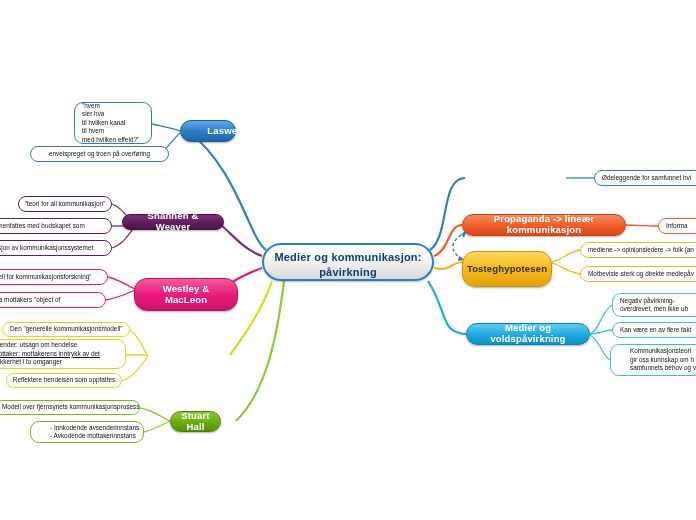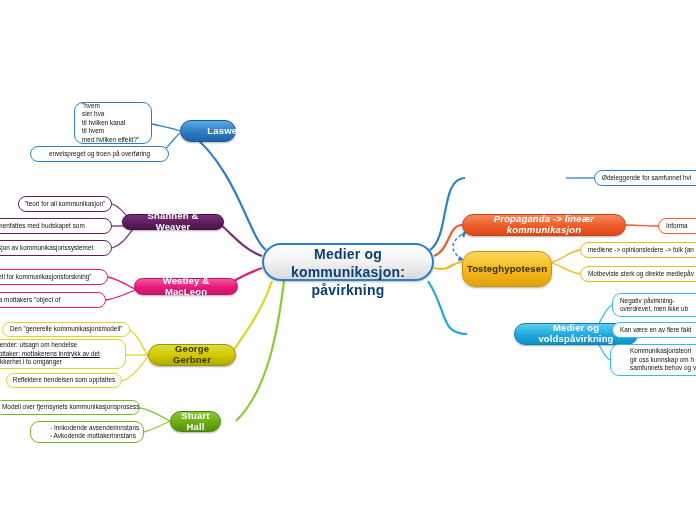--- a/index.html
+++ b/index.html
@@ -11,37 +11,37 @@
   svg.links{position:absolute;left:0;top:0;width:696px;height:520px;}
 
   
   .node{position:absolute;box-sizing:border-box;}
 
   .main-node{
     left:262px;top:243px;width:172px;height:38px;
     border:2px solid #2f7fc6;border-radius:19px;
     background:linear-gradient(#ffffff 0%, #f4f4f4 45%, #d9d9d9 100%);
     box-shadow:0 1px 2px rgba(0,0,0,.28);
-    display:flex;align-items:flex-start;justify-content:center;
-    color:#0b3f73;font-weight:bold;font-size:14px;text-align:center;
+    display:flex;align-items:flex-end;justify-content:center;
+    color:#0b3f73;font-weight:bold;font-size:11px;text-align:center;
     line-height:1.3;letter-spacing:.2px;
   }
 
   .cat{
     border-radius:13px;display:flex;align-items:center;justify-content:center;
     font-weight:bold;font-size:9.5px;color:#ffffff;text-align:center;
     box-shadow:0 1px 2px rgba(0,0,0,.3);letter-spacing:.15px;
     padding:0 6px;line-height:1.15;
   }
   .cat.blue      {background:linear-gradient(#5fa9e8 0%, #2f7fc6 50%, #1f64a8 100%);border:1px solid #1a5a97;}
   .cat.purple    {background:linear-gradient(#7b2f77 0%, #5f1f5d 55%, #4b1349 100%);border:1px solid #43113f;}
   .cat.pink      {background:linear-gradient(#f45a9a 0%, #e8197a 55%, #c9156a 100%);border:1px solid #b31360;}
   .cat.olive     {background:linear-gradient(#e0dc3e 0%, #cfc800 55%, #b0aa00 100%);border:1px solid #9a9400;color:#3a3600;}
   .cat.green     {background:linear-gradient(#8fc93a 0%, #6aac10 55%, #55900a 100%);border:1px solid #4a8008;}
-  .cat.cyan      {background:linear-gradient(#63cbef 0%, #1fa8dd 55%, #1290c4 100%);border:1px solid #0f7fae;margin-left:48px;}
+  .cat.cyan      {background:linear-gradient(#63cbef 0%, #1fa8dd 55%, #1290c4 100%);border:1px solid #0f7fae;}
   .cat.orange    {background:linear-gradient(#f58a5c 0%, #ee5b28 55%, #d94a1b 100%);border:1px solid #c54317;}
   .cat.amber     {background:linear-gradient(#fbd95c 0%, #f4b61a 55%, #e0a30d 100%);border:1px solid #cc9209;color:#3a2c00;}
 
   .leaf{
     background:#ffffff;border-radius:9px;border:1.4px solid #333;
     font-size:6.4px;color:#111;line-height:1.32;
     display:flex;align-items:center;
     padding:3px 7px;box-sizing:border-box;white-space:pre;
   }
   .leaf.center{justify-content:center;text-align:center;}
@@ -155,33 +155,30 @@
   <div class="node leaf b-purple center" style="left:18px;top:196px;width:94px;height:16px;">
     <span>"teori for all kommunikasjon"</span>
   </div>
   <div class="node leaf b-purple" style="left:-16px;top:218px;width:128px;height:16px;">
     <span>...menfattes med budskapet som</span>
   </div>
   <div class="node leaf b-purple" style="left:-22px;top:240px;width:134px;height:16px;">
     <span>...kasjon av kommunikasjonssystemet</span>
   </div>
 
-  <div class="node cat pink" style="left:134px;top:278px;width:104px;height:17px;">
+  <div class="node cat pink" style="left:134px;top:278px;width:104px;height:33px;">
     <span>Westley &amp; MacLeon</span>
   </div>
   <div class="node leaf b-pink" style="left:-22px;top:269px;width:130px;height:16px;">
     <span>...odell for kommunikasjonsforskning"</span>
   </div>
   <div class="node leaf b-pink" style="left:-22px;top:292px;width:128px;height:16px;">
     <span>...t fra mottakers "object of</span>
   </div>
 
-  <div class="node cat olive" style="left:148px;top:344px;width:88px;height:22px;">
-    <span>George Gerbner</span>
-  </div>
   <div class="node leaf b-olive" style="left:2px;top:322px;width:128px;height:15px;">
     <span>Den "generelle kommunikasjonsmodell"</span>
   </div>
   <div class="node leaf b-olive" style="left:-20px;top:339px;width:146px;height:30px;">
     <span id="gerbner2"><span>...vsender: utsagn om hendelse</span>
 <u>...Mottaker: mottakerens inntrykk av det</u>
 <span>- usikkerhet i to omganger</span></span>
   </div>
   <div class="node leaf b-olive center" style="left:6px;top:373px;width:116px;height:15px;">
     <span>Reflektere hendelsen som oppfattes</span>
@@ -195,21 +192,21 @@
   </div>
   <div class="node leaf b-green" style="left:30px;top:421px;width:114px;height:22px;">
     <span style="margin-left:12px;">- Innkodende avsenderinnstans
 - Avkodende mottakerinnstans</span>
   </div>
 
   <div class="node leaf b-blue" style="left:594px;top:170px;width:116px;height:16px;">
     <span>Ødeleggende for samfunnet hvi</span>
   </div>
 
-  <div class="node cat orange" style="left:462px;top:214px;width:164px;height:22px;font-style:italic;">
+  <div class="node cat orange" style="left:462px;top:214px;width:164px;height:22px;">
     <span>Propaganda -&gt; lineær kommunikasjon</span>
   </div>
   <div class="node leaf b-orange" style="left:658px;top:218px;width:60px;height:16px;">
     <span>Informa</span>
   </div>
 
   <div class="node cat amber" style="left:462px;top:251px;width:90px;height:36px;">
     <span>Tosteghypotesen</span>
   </div>
   <div class="node leaf b-amber" style="left:580px;top:242px;width:130px;height:16px;">

